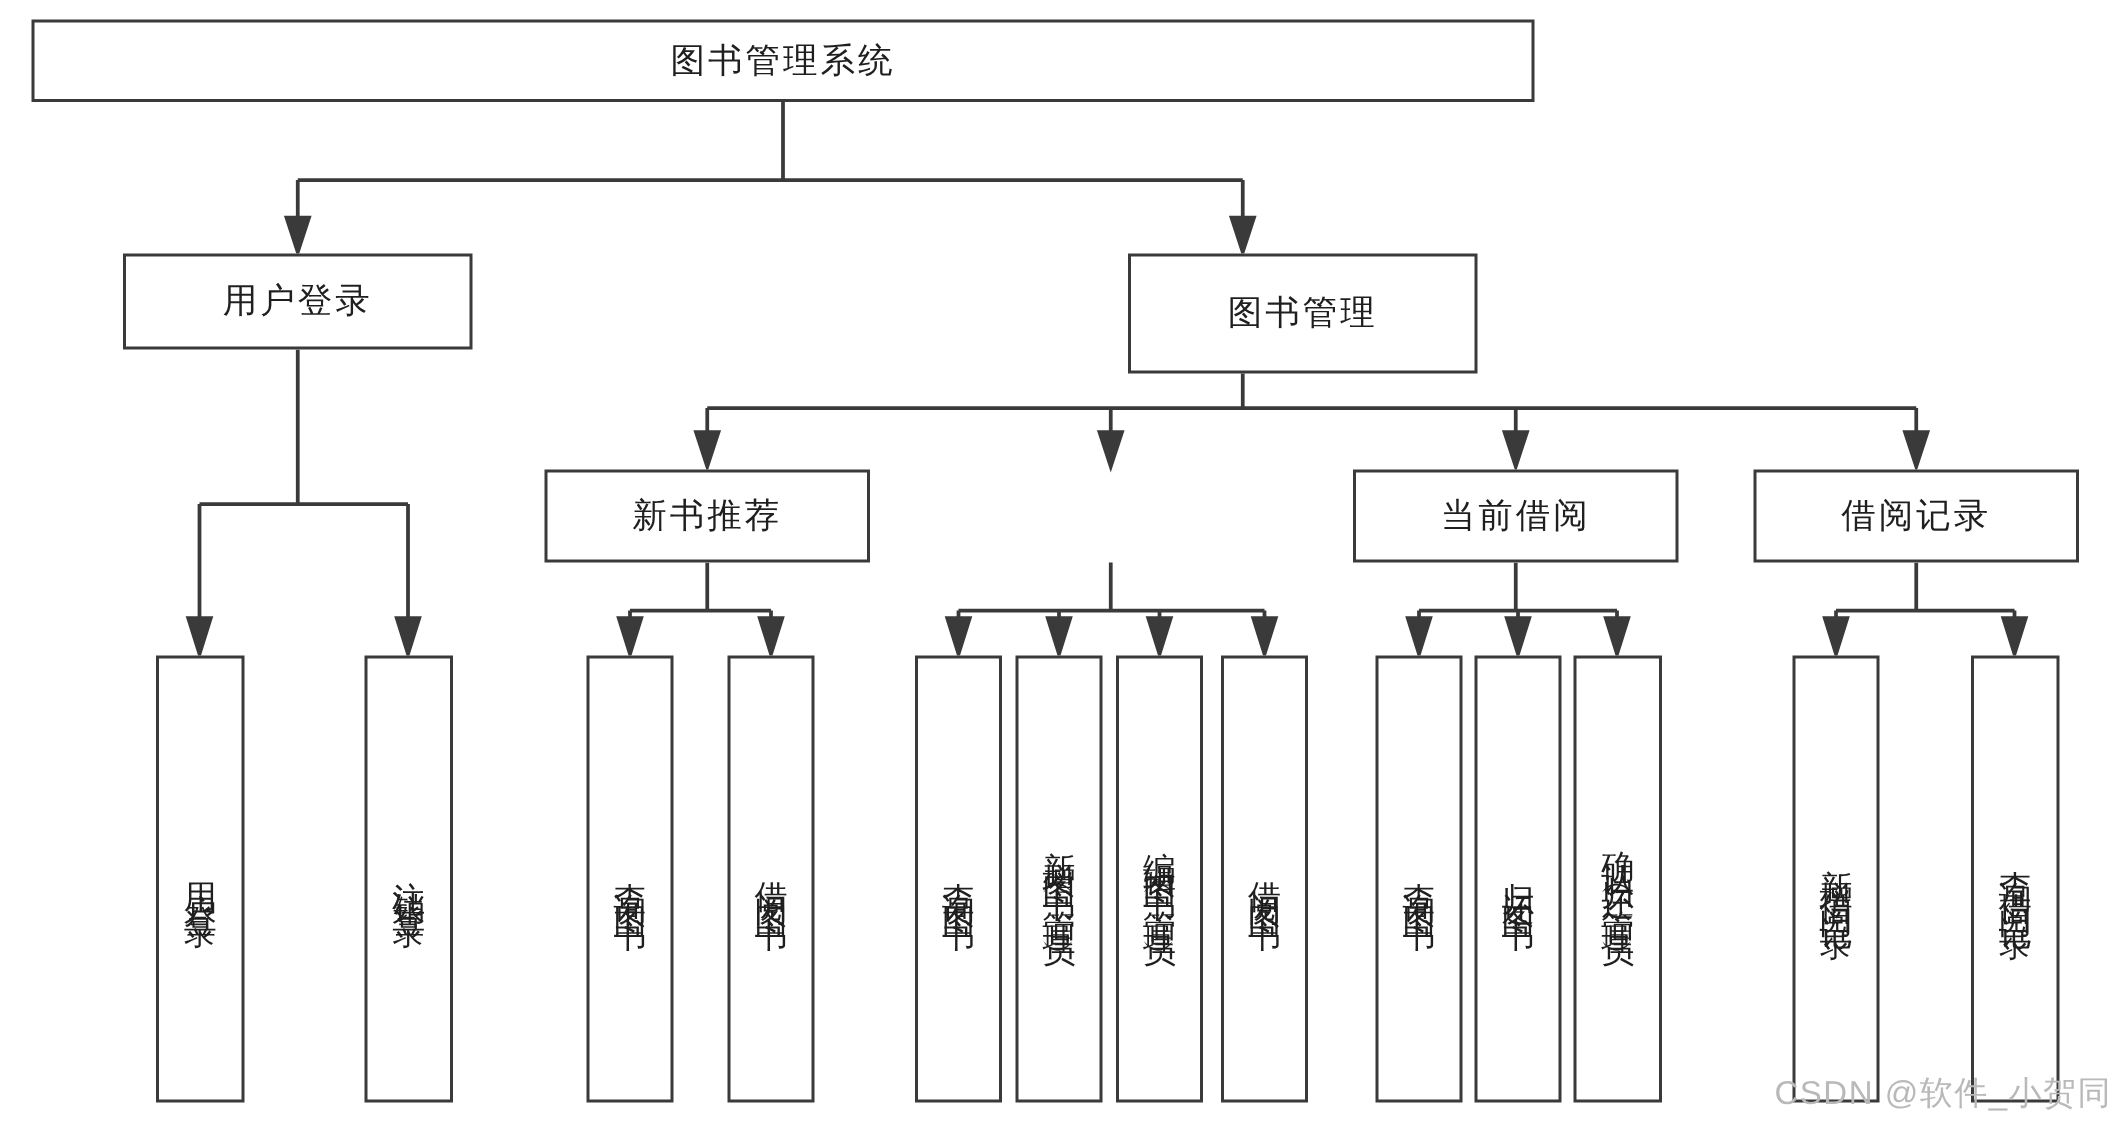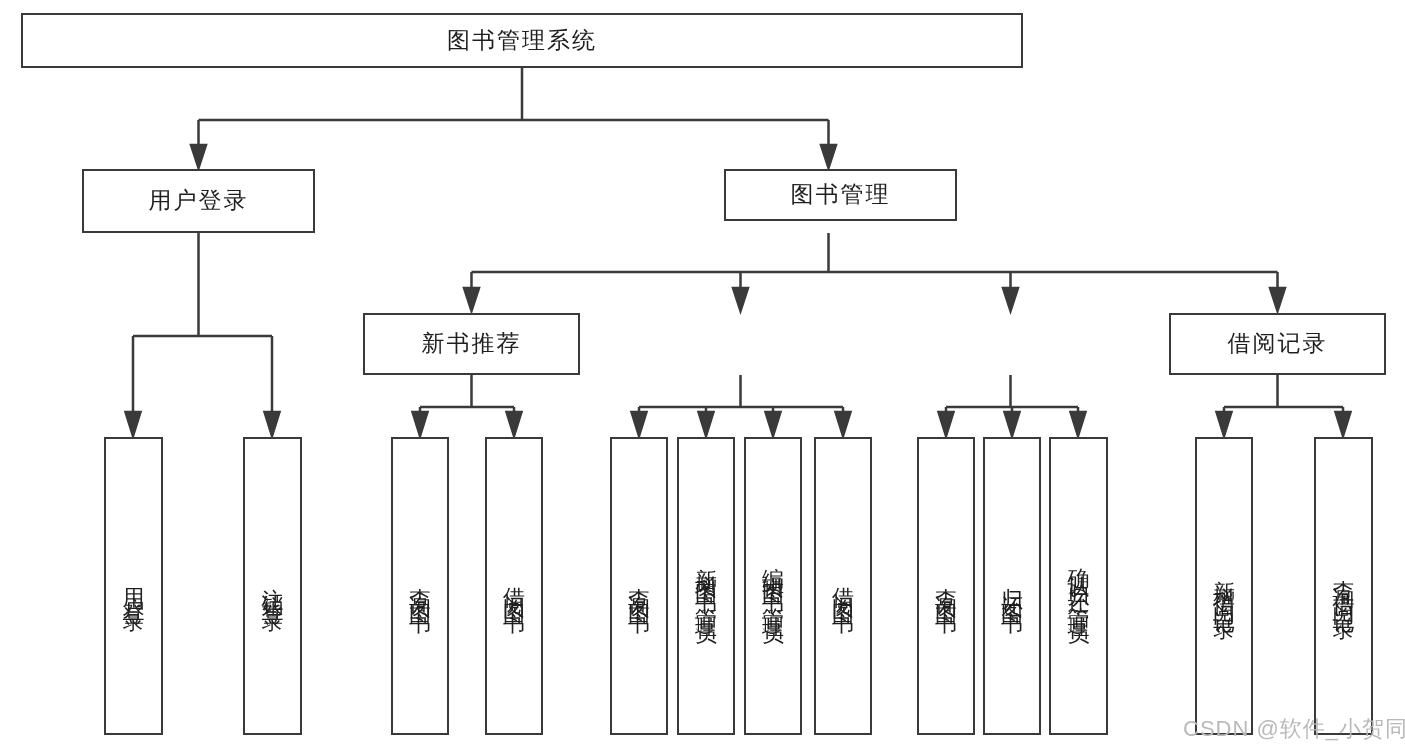--- a/index.html
+++ b/index.html
@@ -98,23 +98,24 @@
     <g stroke="#3a3a3a" stroke-width="2.5" fill="#3a3a3a">
       <path fill="none" d="M1277.5 375 V407 M1224 407 H1343 M1224 407 V413 M1343 407 V413"></path>
       <polygon points="1216.5,412 1231.5,412 1224,436"></polygon>
       <polygon points="1335.5,412 1350.5,412 1343,436"></polygon>
     </g>
   </svg>
 
   <div class="node" style="left:21px; top:13px; width:1002px; height:55px;">图书管理系统</div>
 
   <div class="node" style="left:82px; top:169px; width:233px; height:64px;">用户登录</div>
-  <div class="node" style="left:724px; top:169px; width:233px; height:52px;">图书管理</div>
+  <div class="node" style="left:752px; top:169px; width:233px; height:80px;">图书管理</div>
 
   <div class="node" style="left:363px; top:313px; width:217px; height:62px;">新书推荐</div>
+  <div class="node" style="left:902px; top:313px; width:217px; height:62px;">当前借阅</div>
   <div class="node" style="left:1169px; top:313px; width:217px; height:62px;">借阅记录</div>
 
   <div class="node vert" style="left:104px; top:437px; width:59px; height:298px;">用户登录</div>
   <div class="node vert" style="left:243px; top:437px; width:59px; height:298px;">注销登录</div>
 
   <div class="node vert" style="left:391px; top:437px; width:58px; height:298px;">查询图书</div>
   <div class="node vert" style="left:485px; top:437px; width:58px; height:298px;">借阅图书</div>
 
   <div class="node vert" style="left:610px; top:437px; width:58px; height:298px;">查询图书</div>
   <div class="node vert" style="left:677px; top:437px; width:58px; height:298px;">新增图书（管理员）</div>

